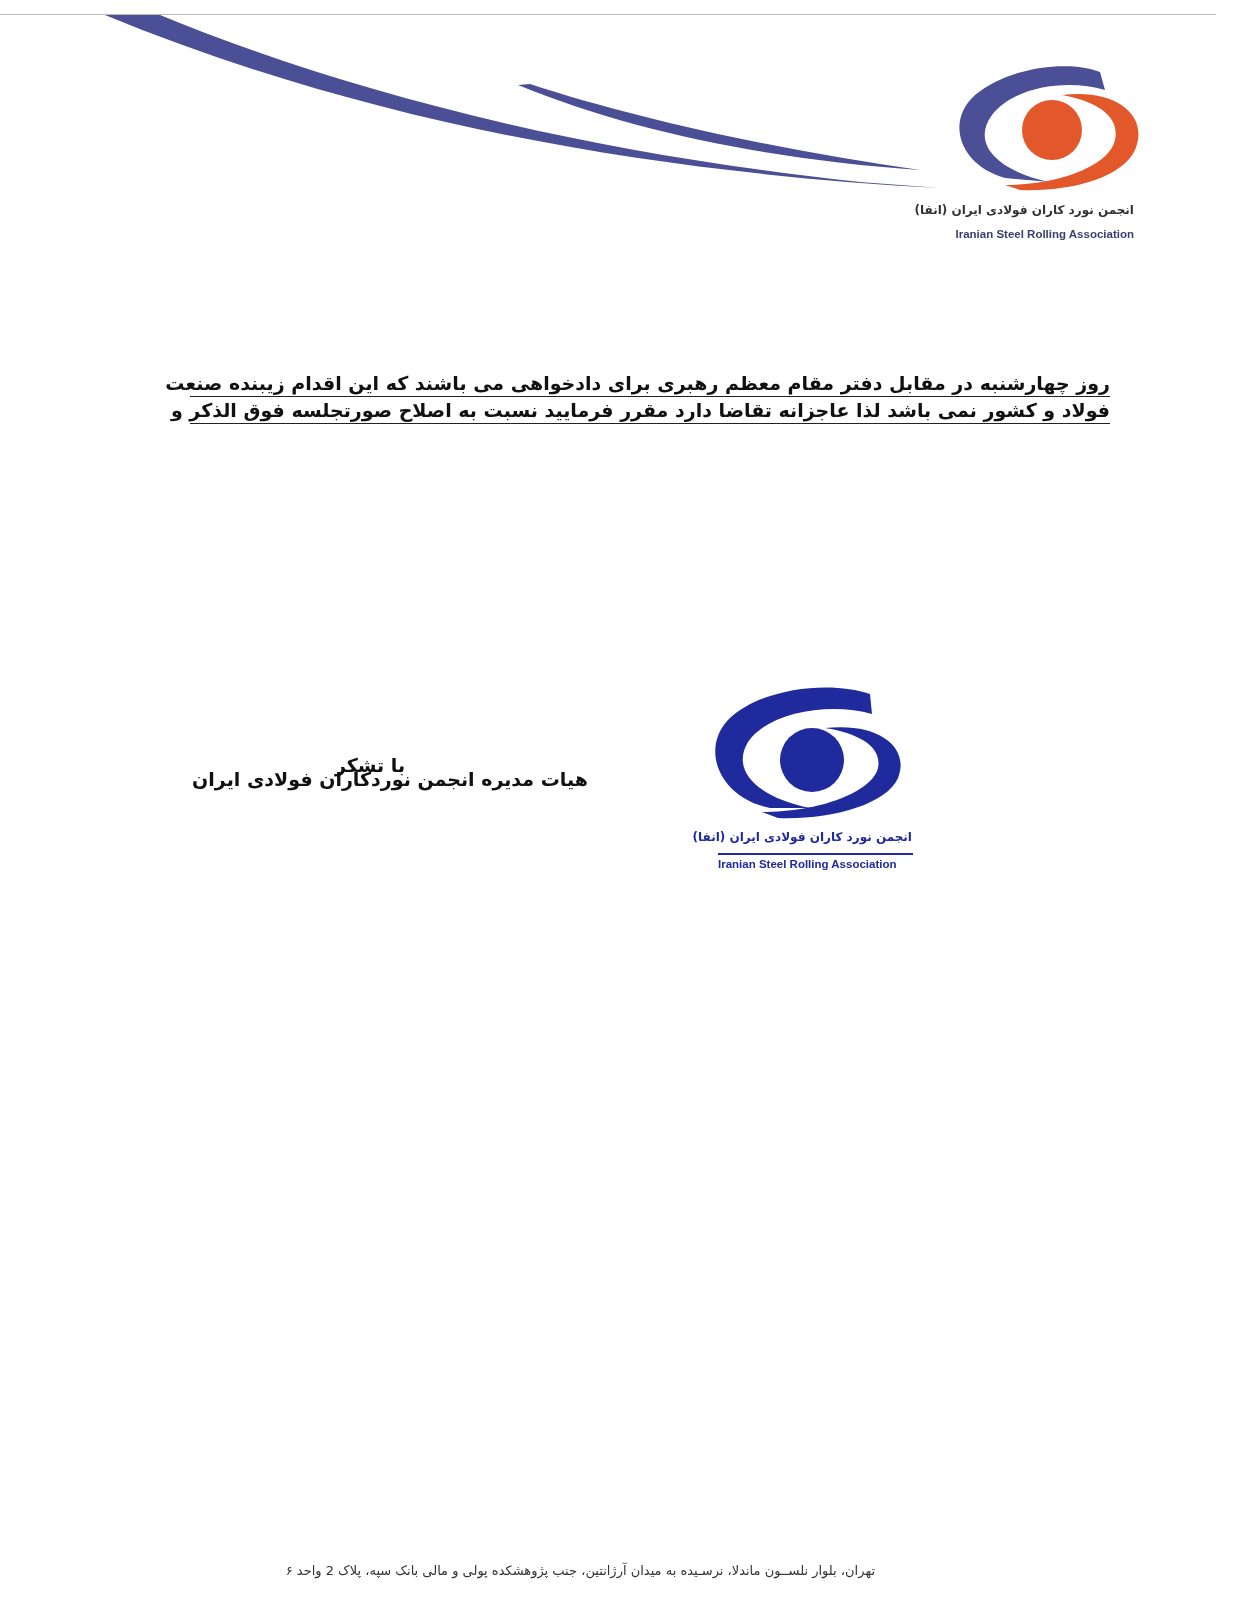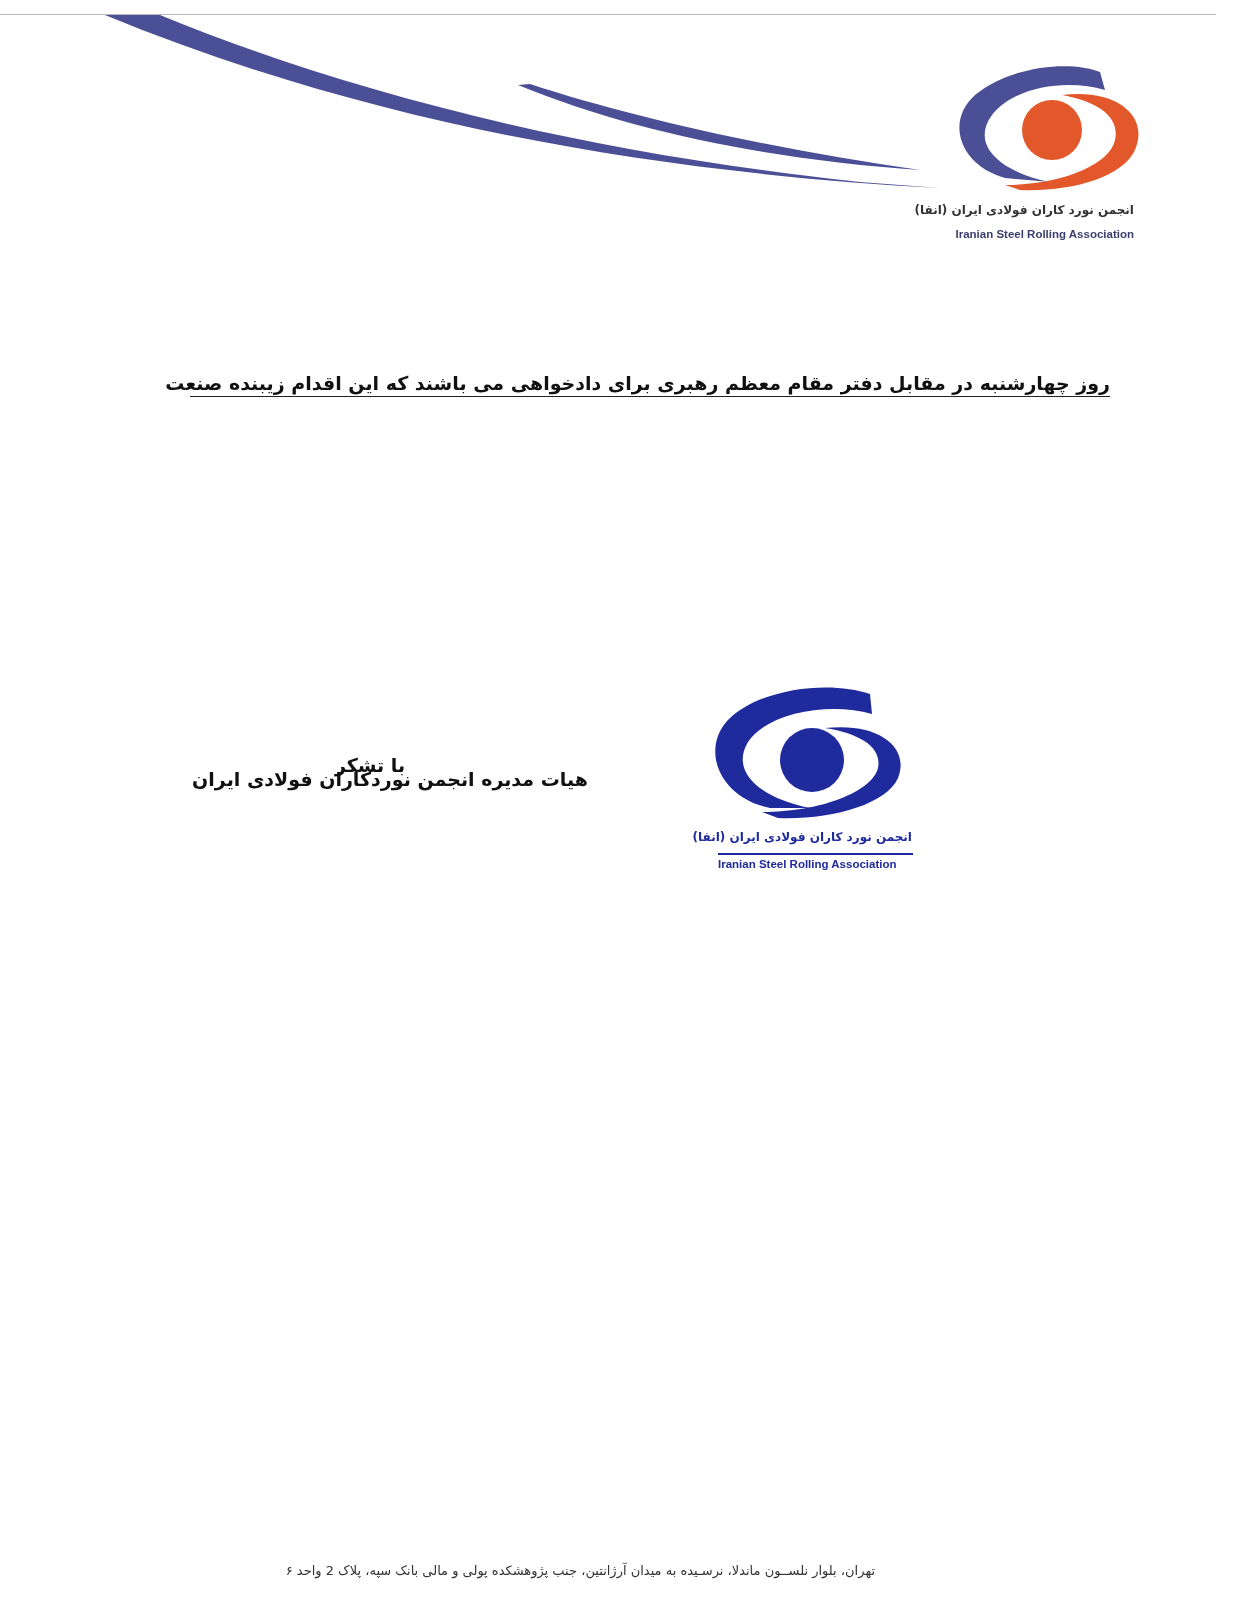--- a/index.html
+++ b/index.html
@@ -77,20 +77,21 @@
     <path d="M150 12 C 120 0, 60 6, 25 35 C -5 62, 10 105, 55 118 L 100 122 C 50 112, 20 85, 42 55 C 62 28, 115 18, 155 30 Z" fill="#4b4f95"></path>
     <path d="M112 35 C 165 28, 200 55, 185 90 C 172 118, 120 132, 70 130 L 55 125 C 110 125, 160 105, 165 80 C 170 58, 150 42, 112 35 Z" fill="#e2582a"></path>
     <circle cx="102" cy="70" r="30" fill="#e2582a"></circle>
   </svg>
   <div class="fa-name">انجمن نورد کاران فولادی ایران (انفا)</div>
   <div class="en-name">Iranian Steel Rolling Association</div>
 </div>
 
 <div class="body-text">
   <span class="body-line">روز چهارشنبه در مقابل دفتر مقام معظم رهبری برای دادخواهی می باشند که این اقدام زیبنده صنعت</span>
+  <span class="body-line">فولاد و کشور نمی باشد لذا عاجزانه تقاضا دارد مقرر فرمایید نسبت به اصلاح صورتجلسه فوق الذکر و</span>
 </div>
 
 <div class="thanks">با تشکر</div>
 <div class="signatory">هیات مدیره انجمن نوردکاران فولادی ایران</div>
 
 <div class="stamp">
   <svg width="230" height="150" viewBox="0 0 230 150">
     <path d="M170 14 C 130 0, 60 8, 28 40 C 0 70, 20 118, 70 128 L 110 128 C 60 118, 30 92, 48 62 C 68 32, 130 22, 172 34 Z" fill="#1f2a9c"></path>
     <path d="M125 48 C 180 42, 210 68, 198 98 C 186 125, 130 140, 78 138 L 62 132 C 120 132, 172 112, 178 88 C 182 68, 162 54, 125 48 Z" fill="#1f2a9c"></path>
     <circle cx="112" cy="80" r="32" fill="#1f2a9c"></circle>

